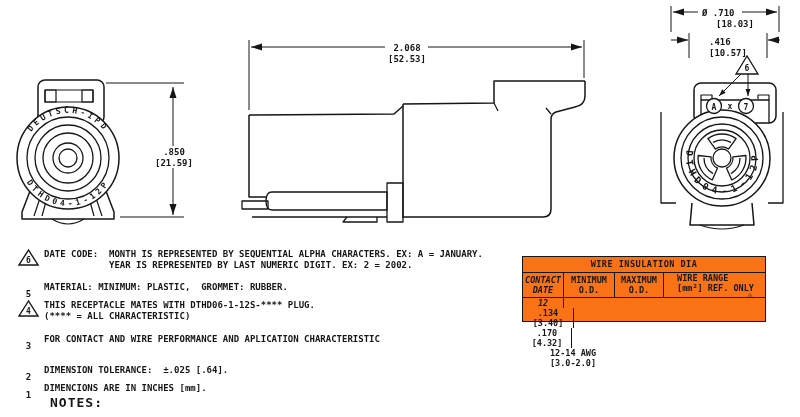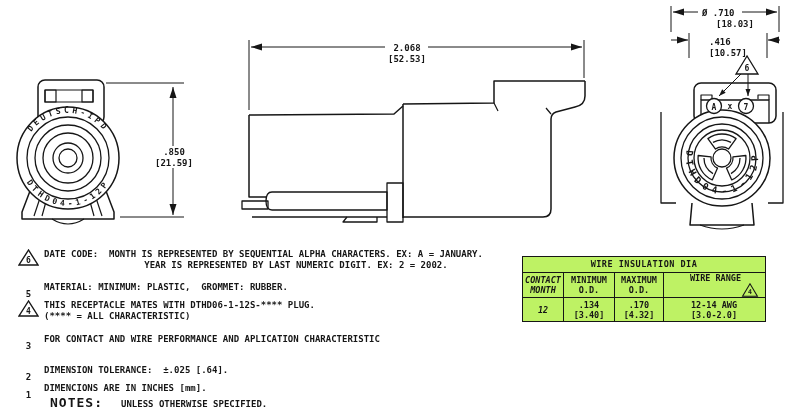--- a/index.html
+++ b/index.html
@@ -15,35 +15,35 @@
   .flagT { font-size:8px; font-weight:bold; fill:#161616; }
   .screwT { font-size:8px; font-weight:bold; fill:#161616; }
 
   
   .note { position:absolute; left:18px; display:flex; gap:5px; align-items:flex-start; }
   .note .flag-box { width:21px; flex:0 0 21px; text-align:center; }
   .note .num { display:inline-block; width:21px; text-align:center;
                font-size:9px; font-weight:bold; line-height:11px; }
   .note-lines { font-size:9px; font-weight:bold; line-height:10.5px; }
   .note-line { white-space:pre; }
-  .indent65 { padding-left:65px;text-align:center; }
+  .indent65 { padding-left:65px; }
   .tri { display:block; }
 
   .notes-footer { position:absolute; left:8px; top:395px; display:flex; align-items:baseline; gap:18px;margin-left:42px; }
   .notes-footer .hd { font-size:13px; font-weight:bold; letter-spacing:1px; }
   .notes-footer .tx { font-size:9px; font-weight:bold; white-space:pre; }
 
   
   .wire-table { position:absolute; left:522px; top:256px; width:244px;
-                border:1.5px solid #161616; background:#bef264; box-sizing:border-box; }
+                border:1.5px solid #161616; background:#f97316; box-sizing:border-box; }
   .wt-title { height:15px; line-height:15px; border-bottom:1px solid #161616;
               text-align:center; font-size:8.5px; font-weight:bold; letter-spacing:0.5px; }
   .wt-row { display:flex; }
   .wt-head { border-bottom:1px solid #161616; height:24px; }
-  .wt-data { height:23px; }
+  .wt-data { height:23px;flex-direction:column; }
   .wt-cell { box-sizing:border-box; border-right:1px solid #161616;
              display:flex; flex-direction:column; justify-content:center; align-items:center;
              font-size:8.5px; font-weight:bold; line-height:10px; text-align:center; }
   .wt-cell.last { border-right:none; }
   .c1 { width:41px;font-style:italic; } .c2 { width:51px; } .c3 { width:49px; } .c4 { width:100px; }
   .wr-cell { flex-direction:column; justify-content:flex-start; padding-left:3px; }
   .wr-lines { text-align:left; }
   .wr-flag { margin-left:auto; margin-right:3px; }
 </style>
 </head>
@@ -233,42 +233,42 @@
 
   <div class="note" style="top:383px">
     <span class="flag-box"><span class="num">1</span></span>
     <div class="note-lines">
       <div class="note-line">DIMENCIONS ARE IN INCHES [mm].</div>
     </div>
   </div>
 
   <div class="notes-footer">
     <span class="hd">NOTES:</span>
-    <span class="tx">UNLESS OTHERWISE SPECIFIED.</span>
   </div>
 
   
   <div class="wire-table">
     <div class="wt-title">WIRE INSULATION DIA</div>
     <div class="wt-row wt-head">
       <div class="wt-cell c1">
         <div>CONTACT</div>
-          <div>MONTH</div>
+          <div>DATE</div>
       </div>
       <div class="wt-cell c2">
         <div>MINIMUM</div>
           <div>O.D.</div>
       </div>
       <div class="wt-cell c3">
         <div>MAXIMUM</div>
           <div>O.D.</div>
       </div>
       <div class="wt-cell c4 last wr-cell">
         <div class="wr-lines">
           <div>WIRE RANGE</div>
+            <div>[mm²] REF. ONLY</div>
         </div>
         <svg class="wr-flag" width="22" height="17" viewBox="0 0 22 17">
           <polygon points="11,1 2,16 20,16" fill="none" stroke="#161616" stroke-width="1.3"></polygon>
           <text x="11" y="13.5" text-anchor="middle" class="flagT">4</text>
         </svg>
       </div>
     </div>
     <div class="wt-row wt-data">
       <div class="wt-cell c1">
         <div>12</div>

